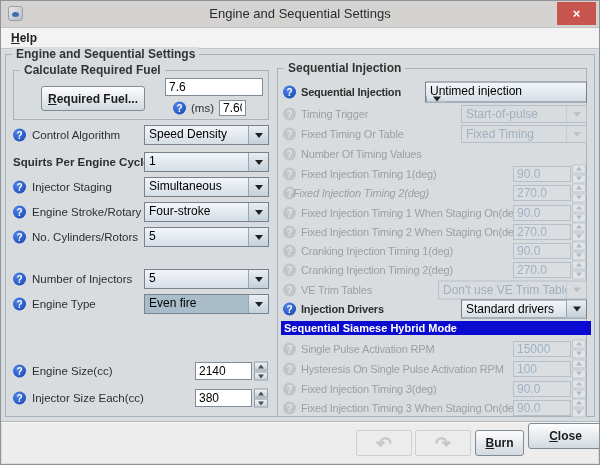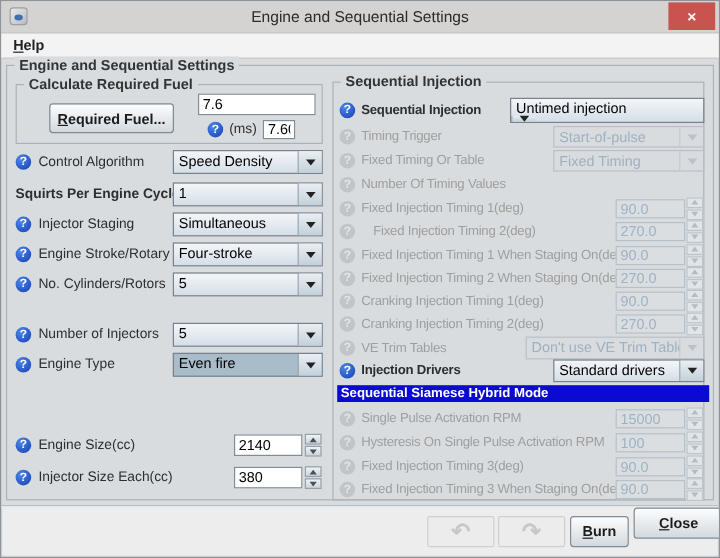--- a/index.html
+++ b/index.html
@@ -272,21 +272,21 @@
           <i class="tri-up"></i>
         </span>
       <span class="sb">
           <i class="tri-dn"></i>
         </span>
     </span>
   </div>
 
   <div class="row" style="top:183px;height:17px;">
     <span class="qicon dis" style="left:282px;">?</span>
-    <span class="lbl rlbl dis" style="left:310px;">Fixed Injection Timing 2(deg)</span>
+    <span class="lbl rlbl dis" style="left:292px;font-style:italic;">Fixed Injection Timing 2(deg)</span>
     <input class="tfield" disabled="" style="left: 512px; width: 58px; height: 16px;" value="270.0">
     <span class="spins dis" style="left:571px;">
       <span class="sb">
           <i class="tri-up"></i>
         </span>
       <span class="sb">
           <i class="tri-dn"></i>
         </span>
     </span>
   </div>

